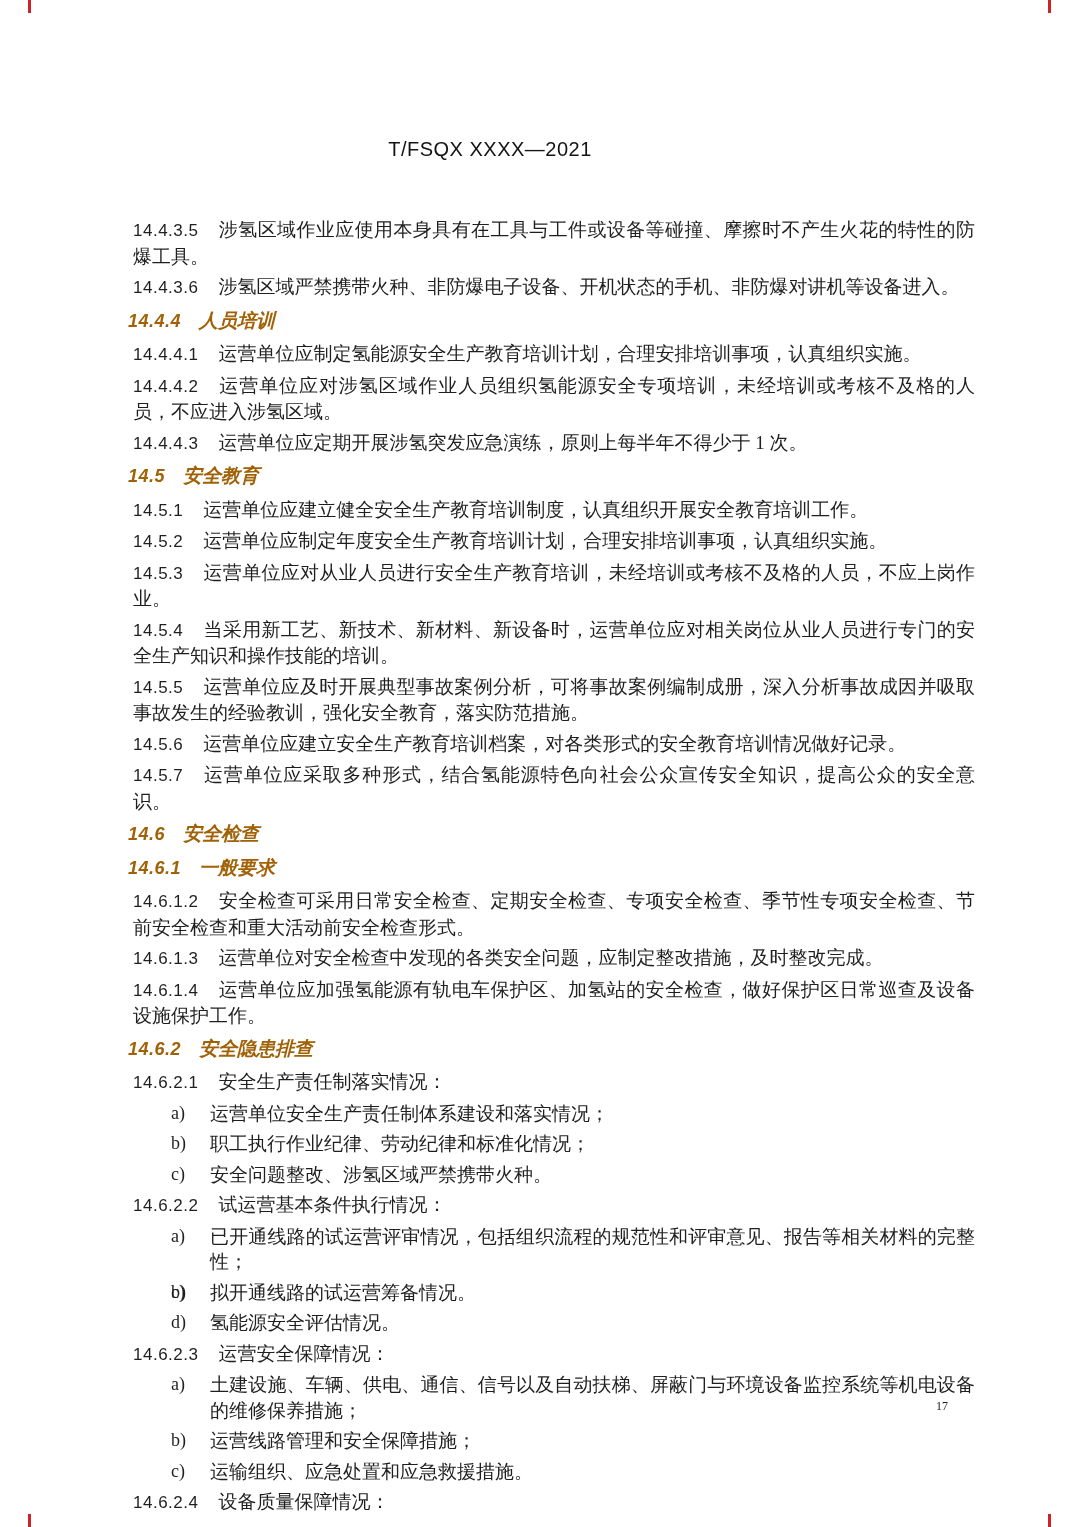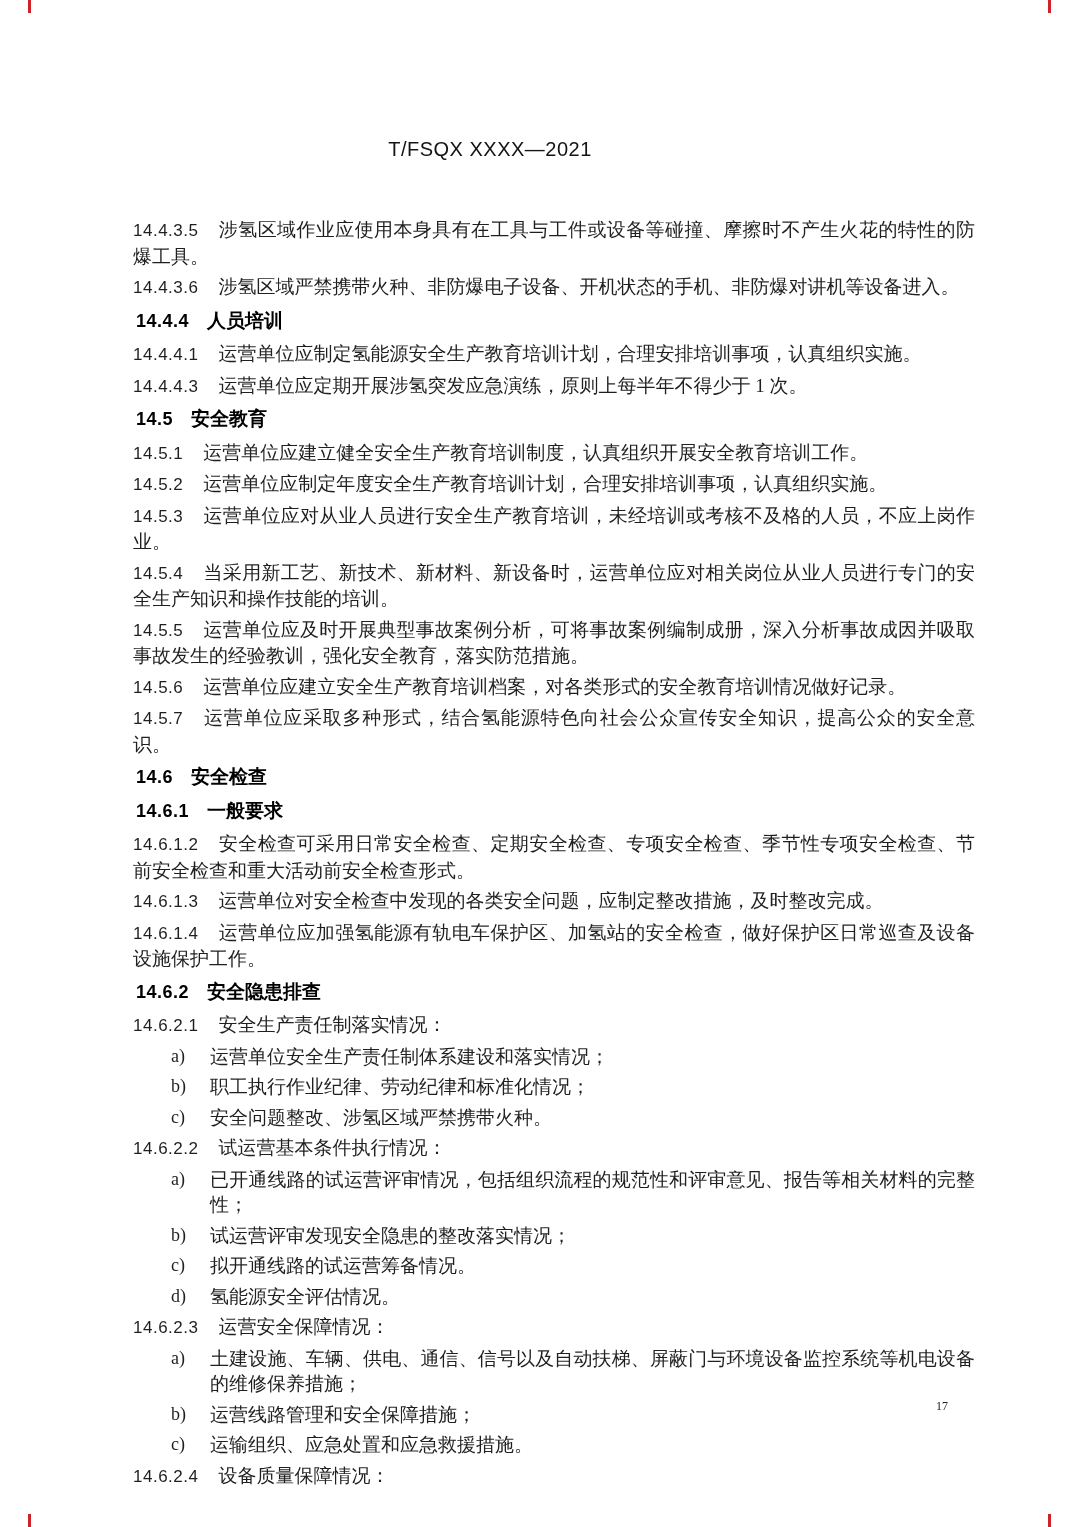--- a/index.html
+++ b/index.html
@@ -44,22 +44,23 @@
     font-family: "Liberation Sans", "DejaVu Sans", sans-serif;
     font-size: 17px;
     letter-spacing: 0.5px;
     white-space: nowrap;
   }
   .clause .num { margin-right: 20px; }
 
   .heading {
     font-family: "Liberation Sans", "DejaVu Sans", sans-serif;
     font-weight: bold;
-    margin: 7px 8px !important;
-    color: #000000;
+    margin: 7px 0 !important;
+    color: #a16207;
+    font-style: italic;
   }
   .heading .num { margin-right: 18px; font-weight: bold; font-size: 18px; }
   .heading .txt { font-size: 19px; }
 
   .list-item { position: relative; padding-left: 77px; }
   .list-item .li-label {
     position: absolute; left: 38px; top: 0;
     font-family: "Liberation Serif", "DejaVu Serif", serif;
     font-size: 18px; letter-spacing: 0;
   }
@@ -80,20 +81,21 @@
   <span class="crop-mark crop-bl"></span>
   <span class="crop-mark crop-br"></span>
 
   <div class="header">T/FSQX XXXX—2021</div>
 
   <div class="doc-body" id="doc-body">
       <p class="clause"><span class="num">14.4.3.5</span><span class="txt">涉氢区域作业应使用本身具有在工具与工件或设备等碰撞、摩擦时不产生火花的特性的防爆工具。</span></p>
       <p class="clause"><span class="num">14.4.3.6</span><span class="txt">涉氢区域严禁携带火种、非防爆电子设备、开机状态的手机、非防爆对讲机等设备进入。</span></p>
       <p class="heading"><span class="num">14.4.4</span><span class="txt">人员培训</span></p>
       <p class="clause"><span class="num">14.4.4.1</span><span class="txt">运营单位应制定氢能源安全生产教育培训计划，合理安排培训事项，认真组织实施。</span></p>
+      <p class="clause"><span class="num">14.4.4.2</span><span class="txt">运营单位应对涉氢区域作业人员组织氢能源安全专项培训，未经培训或考核不及格的人员，不应进入涉氢区域。</span></p>
       <p class="clause"><span class="num">14.4.4.3</span><span class="txt">运营单位应定期开展涉氢突发应急演练，原则上每半年不得少于 1 次。</span></p>
       <p class="heading"><span class="num">14.5</span><span class="txt">安全教育</span></p>
       <p class="clause"><span class="num">14.5.1</span><span class="txt">运营单位应建立健全安全生产教育培训制度，认真组织开展安全教育培训工作。</span></p>
       <p class="clause"><span class="num">14.5.2</span><span class="txt">运营单位应制定年度安全生产教育培训计划，合理安排培训事项，认真组织实施。</span></p>
       <p class="clause"><span class="num">14.5.3</span><span class="txt">运营单位应对从业人员进行安全生产教育培训，未经培训或考核不及格的人员，不应上岗作业。</span></p>
       <p class="clause"><span class="num">14.5.4</span><span class="txt">当采用新工艺、新技术、新材料、新设备时，运营单位应对相关岗位从业人员进行专门的安全生产知识和操作技能的培训。</span></p>
       <p class="clause"><span class="num">14.5.5</span><span class="txt">运营单位应及时开展典型事故案例分析，可将事故案例编制成册，深入分析事故成因并吸取事故发生的经验教训，强化安全教育，落实防范措施。</span></p>
       <p class="clause"><span class="num">14.5.6</span><span class="txt">运营单位应建立安全生产教育培训档案，对各类形式的安全教育培训情况做好记录。</span></p>
       <p class="clause"><span class="num">14.5.7</span><span class="txt">运营单位应采取多种形式，结合氢能源特色向社会公众宣传安全知识，提高公众的安全意识。</span></p>
       <p class="heading"><span class="num">14.6</span><span class="txt">安全检查</span></p>
@@ -101,21 +103,21 @@
       <p class="clause"><span class="num">14.6.1.2</span><span class="txt">安全检查可采用日常安全检查、定期安全检查、专项安全检查、季节性专项安全检查、节前安全检查和重大活动前安全检查形式。</span></p>
       <p class="clause"><span class="num">14.6.1.3</span><span class="txt">运营单位对安全检查中发现的各类安全问题，应制定整改措施，及时整改完成。</span></p>
       <p class="clause"><span class="num">14.6.1.4</span><span class="txt">运营单位应加强氢能源有轨电车保护区、加氢站的安全检查，做好保护区日常巡查及设备设施保护工作。</span></p>
       <p class="heading"><span class="num">14.6.2</span><span class="txt">安全隐患排查</span></p>
       <p class="clause"><span class="num">14.6.2.1</span><span class="txt">安全生产责任制落实情况：</span></p>
       <p class="list-item"><span class="li-label">a)</span><span class="txt">运营单位安全生产责任制体系建设和落实情况；</span></p>
       <p class="list-item"><span class="li-label">b)</span><span class="txt">职工执行作业纪律、劳动纪律和标准化情况；</span></p>
       <p class="list-item"><span class="li-label">c)</span><span class="txt">安全问题整改、涉氢区域严禁携带火种。</span></p>
       <p class="clause"><span class="num">14.6.2.2</span><span class="txt">试运营基本条件执行情况：</span></p>
       <p class="list-item"><span class="li-label">a)</span><span class="txt">已开通线路的试运营评审情况，包括组织流程的规范性和评审意见、报告等相关材料的完整性；</span></p>
-      <p class="list-item"><span class="li-label">b)</span><span class="txt">试运营评审发现安全隐患的整改落实情况；</span></p>
+      <p class="list-item"><span class="li-label">b)</span></p>
       <p class="list-item"><span class="li-label">c)</span><span class="txt">拟开通线路的试运营筹备情况。</span></p>
       <p class="list-item"><span class="li-label">d)</span><span class="txt">氢能源安全评估情况。</span></p>
       <p class="clause"><span class="num">14.6.2.3</span><span class="txt">运营安全保障情况：</span></p>
       <p class="list-item"><span class="li-label">a)</span><span class="txt">土建设施、车辆、供电、通信、信号以及自动扶梯、屏蔽门与环境设备监控系统等机电设备的维修保养措施；</span></p>
       <p class="list-item"><span class="li-label">b)</span><span class="txt">运营线路管理和安全保障措施；</span></p>
       <p class="list-item"><span class="li-label">c)</span><span class="txt">运输组织、应急处置和应急救援措施。</span></p>
       <p class="clause"><span class="num">14.6.2.4</span><span class="txt">设备质量保障情况：</span></p>
     </div>
 
   <div class="page-num">17</div>

